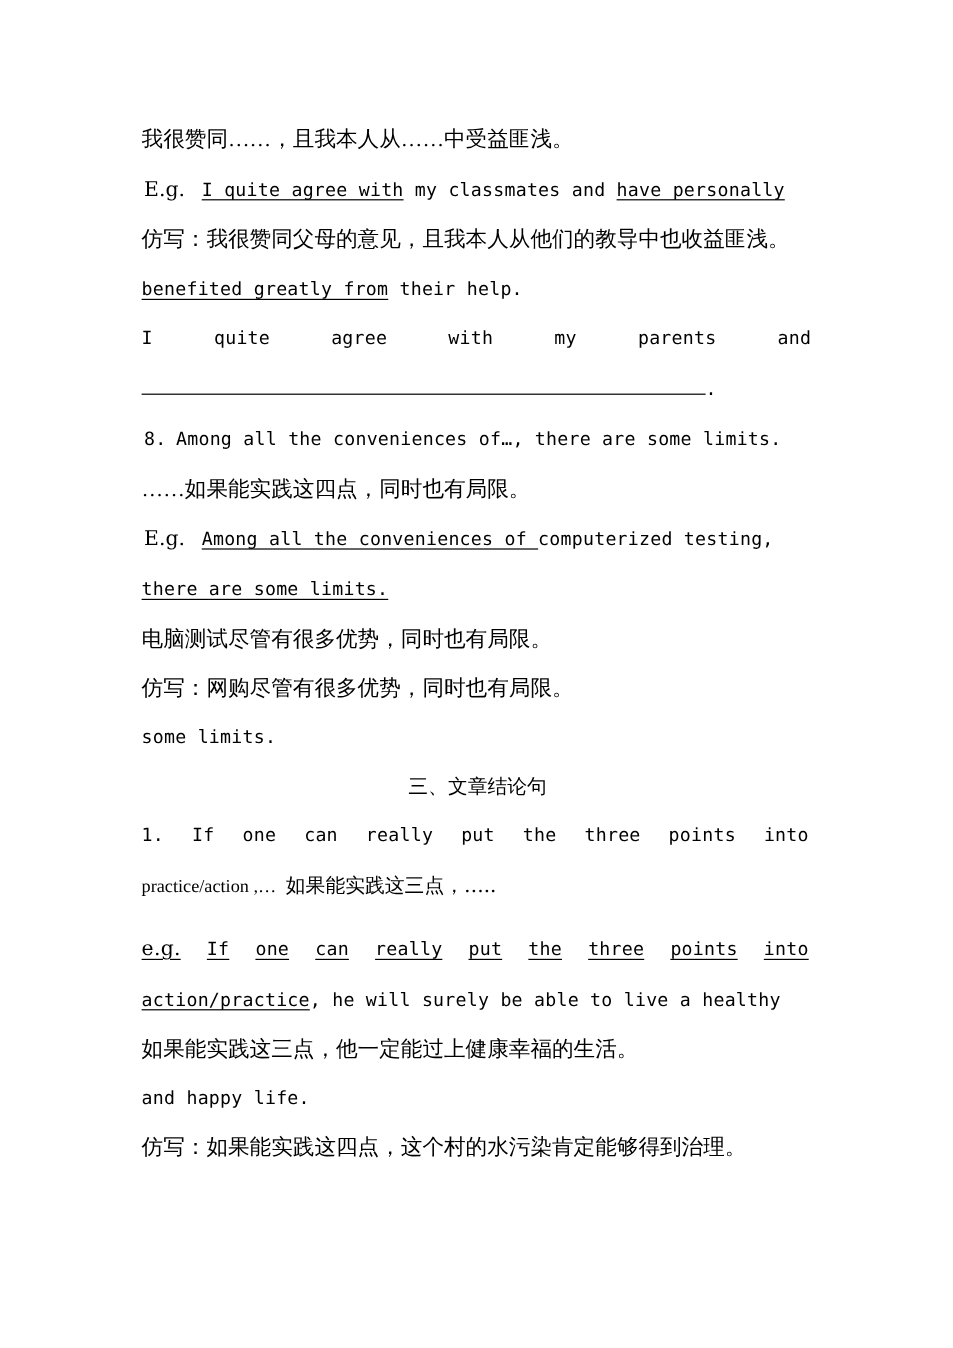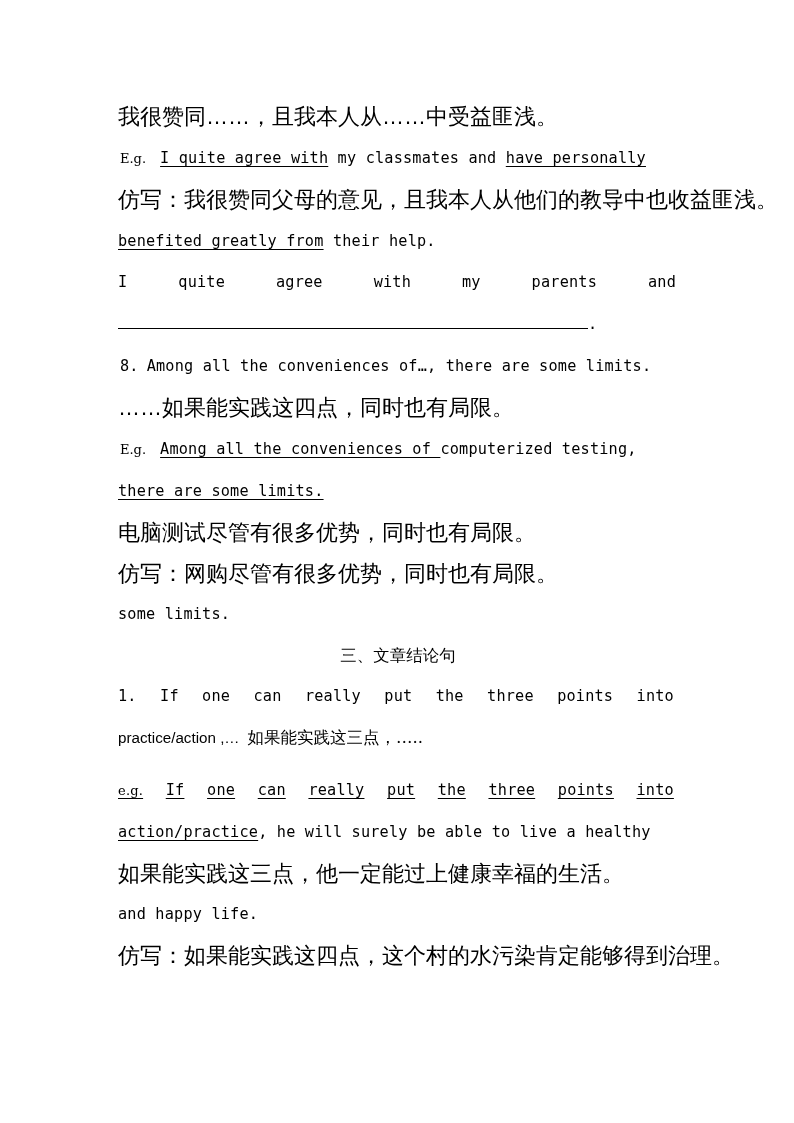--- a/index.html
+++ b/index.html
@@ -36,38 +36,38 @@
   .line {
     font-size: 16.5px;
     line-height: 41px;
     min-height: 41px;
     white-space: nowrap;
     letter-spacing: 0;
   }
 
   
   .cn {
-    font-family: Liberation Sans, sans-serif;
-    font-size: 22px;
+    font-family: Liberation Serif, serif;
+    font-size: 18px;
   }
 
   
   .en {
     font-family: "DejaVu Sans Mono", "Liberation Mono", monospace;
     font-size: 15.2px;
     letter-spacing: 0.2px;
   }
 
   
   .mix {
     font-family: "DejaVu Serif", "Liberation Serif", serif;
     font-size: 16.5px;
   }
   .mix .eng {
-    font-family: Liberation Sans, sans-serif;
+    font-family: Liberation Serif, serif;
     font-size: 15.2px;
   }
 
   
   .u {
     text-decoration: underline;
     text-underline-offset: 3px;
     text-decoration-thickness: 1px;
     margin-top: 12px;
   }
@@ -93,21 +93,21 @@
     display: inline-block;
     border-bottom: 1.3px solid #000;
     height: 0.82em;
     vertical-align: baseline;
   }
   .blank-full { width: 470px; }
   .blank-inline { width: 128px; }
 
   .label-eg {
     font-family: "DejaVu Serif", "Liberation Serif", serif;
-    font-size: 13px;
+    font-size: 17px;
   }
 
   .sp-sm { display: inline-block; width: 8px; }
   .sp-md { display: inline-block; width: 14px; }
 
   .heading {
     font-family: "DejaVu Serif", "Liberation Serif", serif;
     font-size: 16.5px;
     text-align: center;
   }

